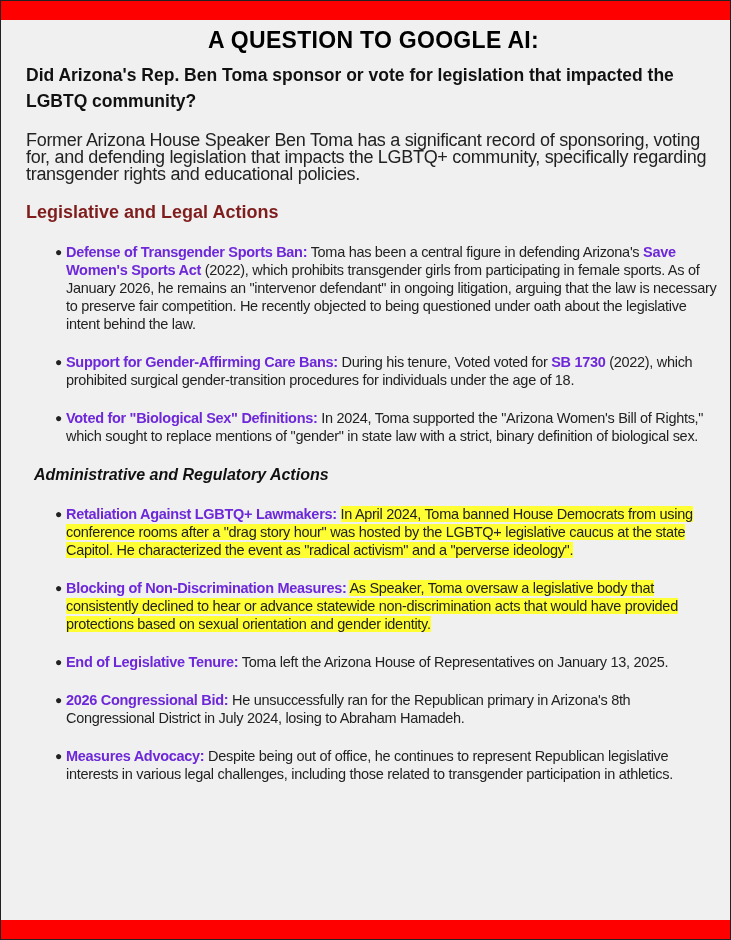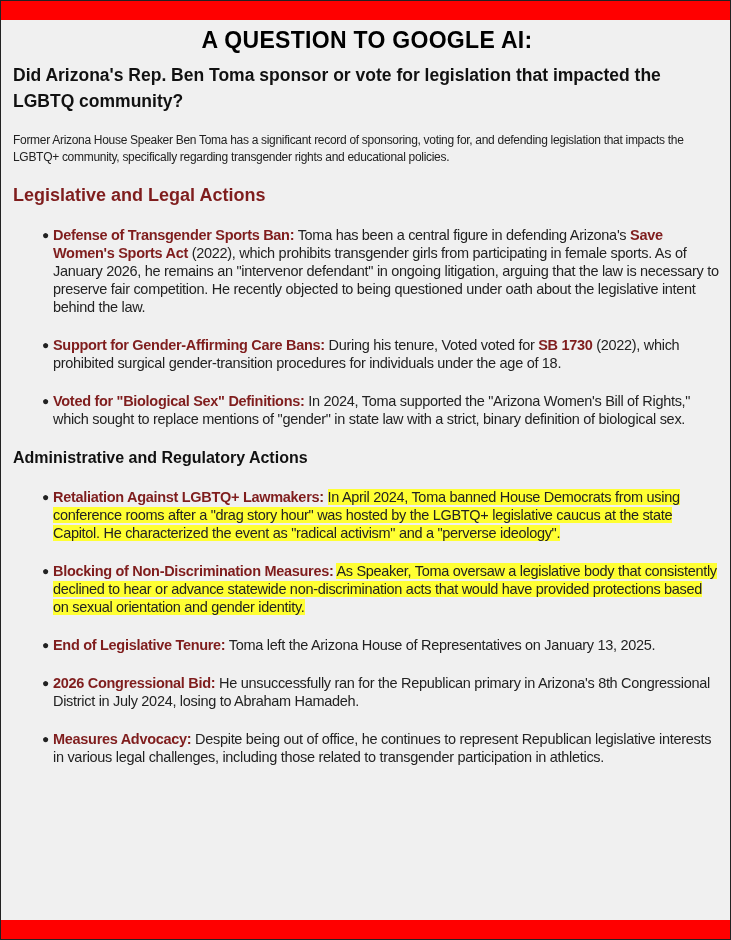--- a/index.html
+++ b/index.html
@@ -17,77 +17,78 @@
     }
     .bar-top {
       position: absolute; left: 0; top: 0; width: 100%; height: 19px;
       background: #ff0000;
     }
     .bar-bottom {
       position: absolute; left: 0; bottom: 0; width: 100%; height: 19px;
       background: #ff0000;
     }
     .content {
-      position: absolute; left: 3px; top: 19px; right: 0;
+      position: absolute; left: 16px; top: 19px; right: 0;
       padding: 0 9px;
     }
     .main-title {
       text-align: center;
       font-weight: bold;
       font-size: 23px;
       letter-spacing: 0.3px;
       margin: 6px 0 0 0;
       line-height: 28px;
       color: #000;
     }
     .question {
       font-weight: bold;
       font-size: 17.5px;
       line-height: 26px;
       margin: 8px 0 16px 0;
       color: #111;
     }
     .intro {
-      font-size: 12px;
+      font-size: 18px;
       line-height: 17px;
       margin: 18px 0 0 0;
       letter-spacing: -0.3px;
       color: #222;
     }
     h2.section {
       font-weight: bold;
       font-size: 18px;
       margin: 18px 0 0 0;
       line-height: 22px;
       color: #7f1d1d;
     }
     h3.section-sm {
       font-weight: bold;
       font-size: 16px;
-      margin: 20px 0 0 0;
+      margin: 20px 0 0 8px;
       line-height: 20px;
       color: #111;
+      font-style: italic;
     }
     ul.items {
       list-style: none;
       margin: 0; padding: 0 0 0 40px;
     }
     ul.items li {
       position: relative;
       font-size: 14.5px;
       line-height: 18px;
       letter-spacing: -0.3px;
       color: #222;
       margin-top: 20px;
     }
     ul.items li .bullet {
       position: absolute; left: -11px; top: 0;
       font-size: 12px;
     }
-    ul.items li b { color: #7f1d1d; }
+    ul.items li b { color: #6d28d9; }
     .hl { background: #ffff33; }
   </style>
 </head>
 <body>
 
 <div class="frame">
   <div class="bar-top"></div>
 
   <div class="content">
     <h1 class="main-title">A QUESTION TO GOOGLE AI:</h1>

